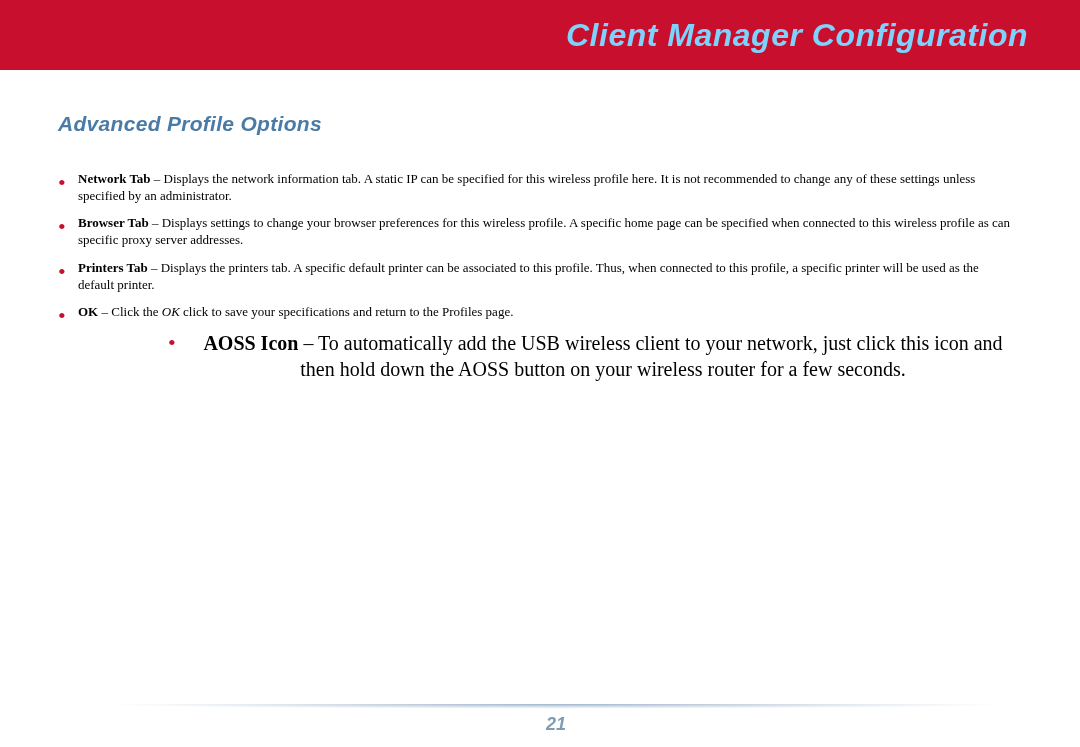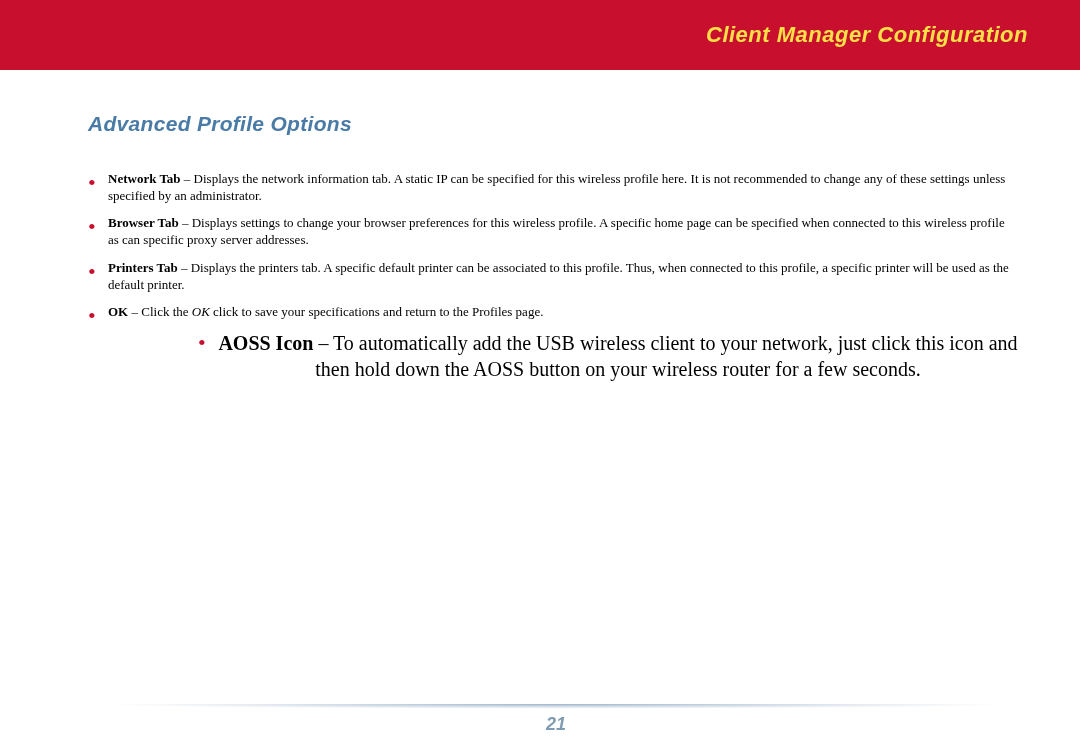--- a/index.html
+++ b/index.html
@@ -13,28 +13,28 @@
       background: #c8102e;
       display: flex;
       align-items: center;
       justify-content: flex-end;
       padding-right: 52px;
     }
     .header-title {
       font-family: "Century Gothic", "Trebuchet MS", Arial, sans-serif;
       font-weight: 700;
       font-style: italic;
-      font-size: 22px;
-      color: #fde047;
+      font-size: 32px;
+      color: #7dd3fc;
       letter-spacing: 0.5px;
     }
 
     .content {
       flex: 1;
-      padding: 42px 62px 0 88px;
+      padding: 42px 62px 0 58px;
       color: #000;
     }
 
     .section-title {
       font-family: "Century Gothic", "Trebuchet MS", Arial, sans-serif;
       font-weight: 700;
       font-style: italic;
       font-size: 21px;
       color: #4a7ba6;
       margin-bottom: 34px;

